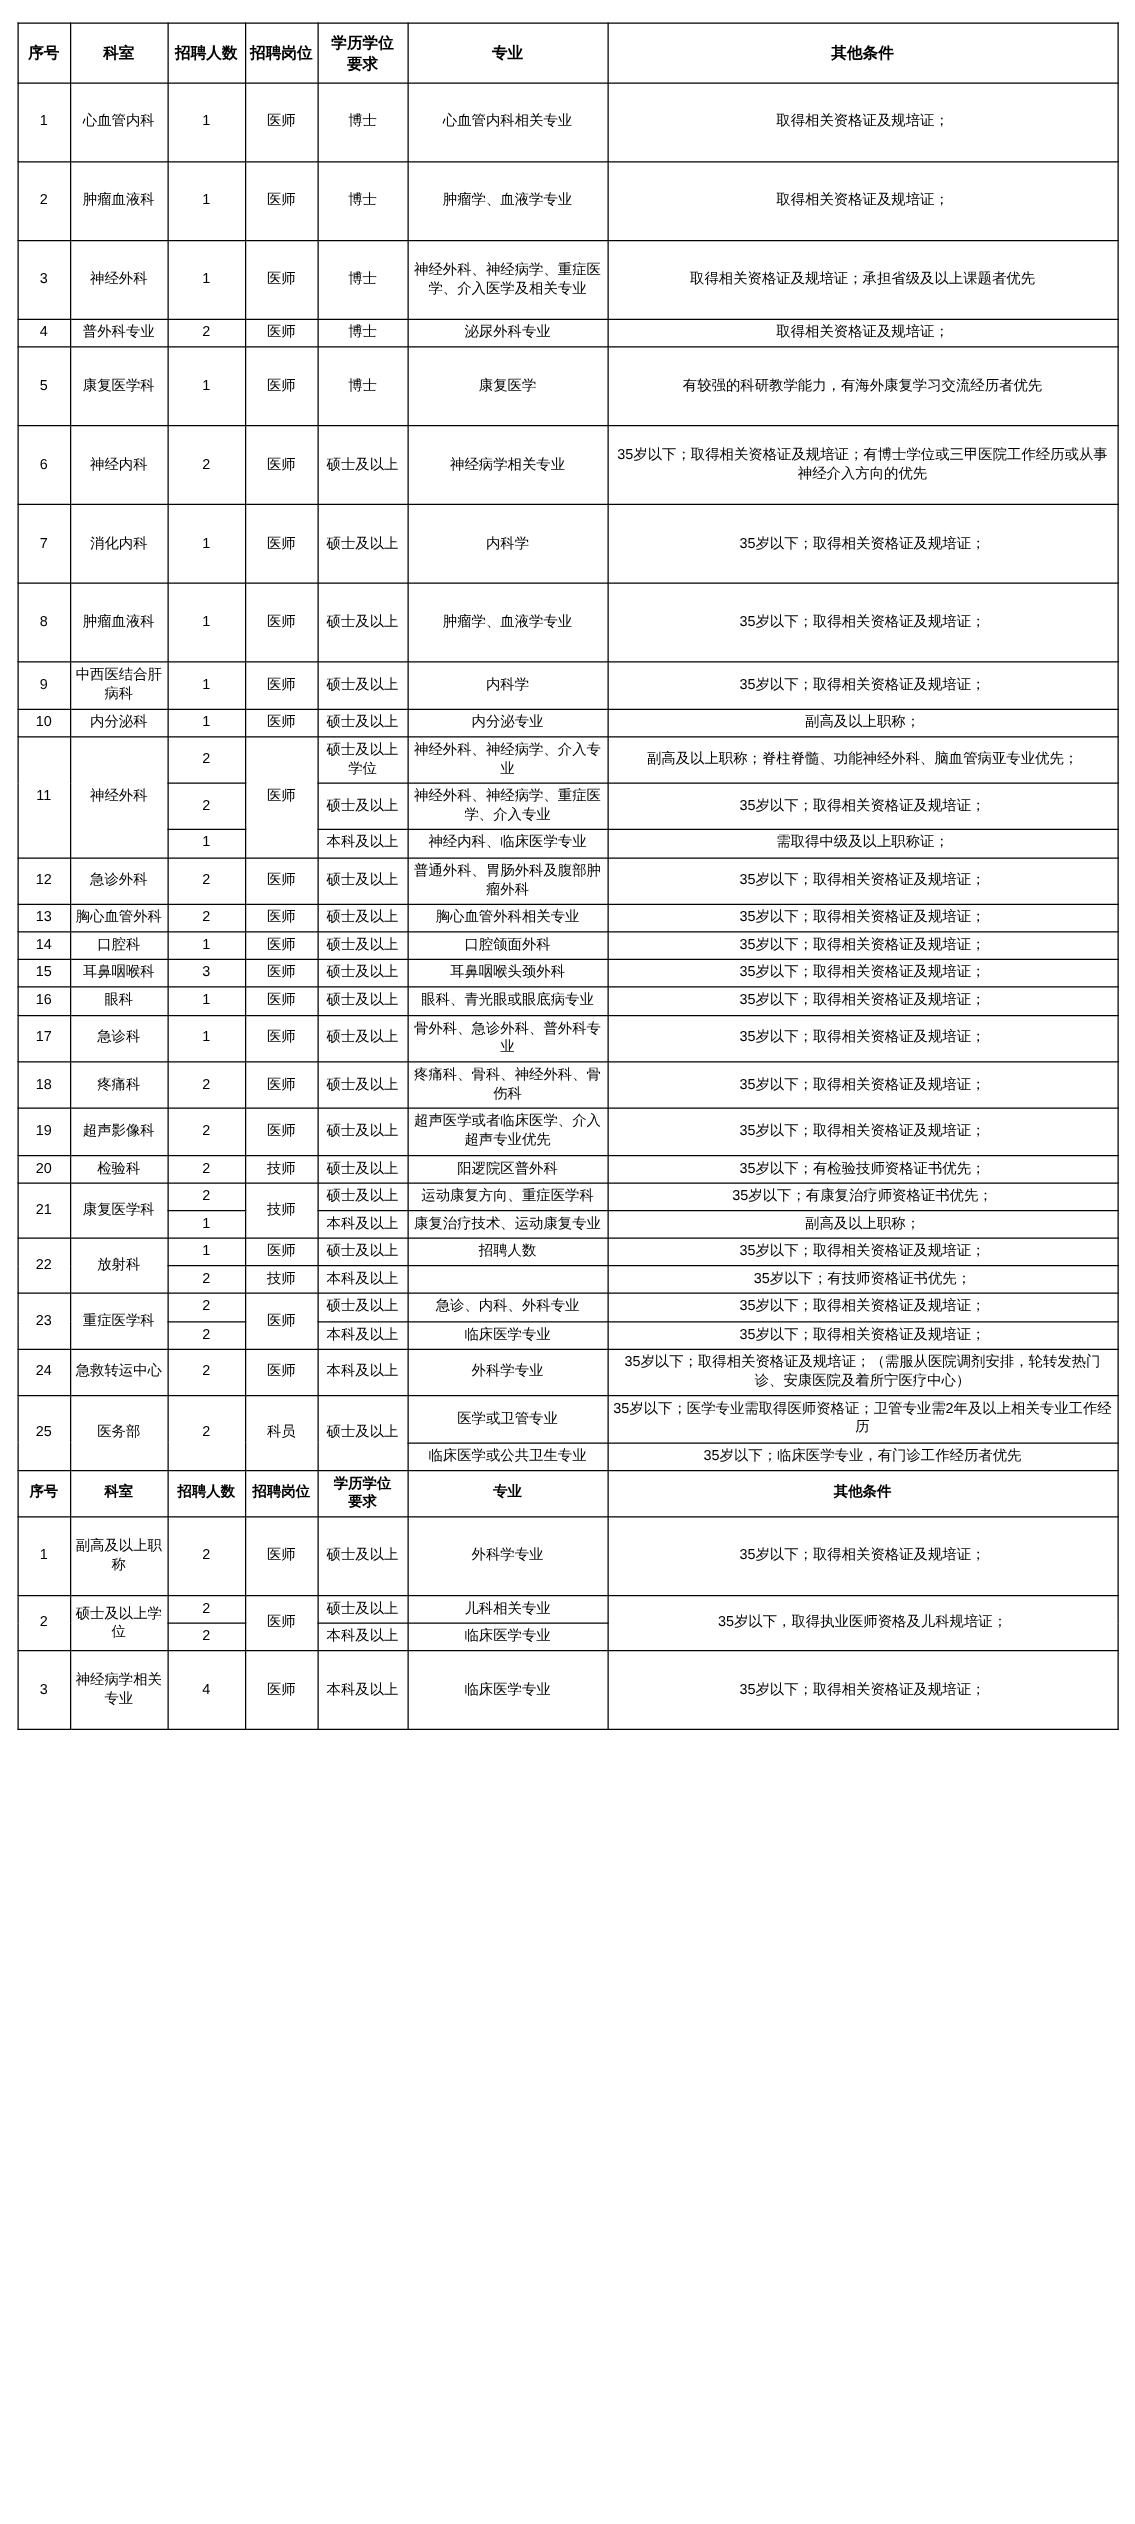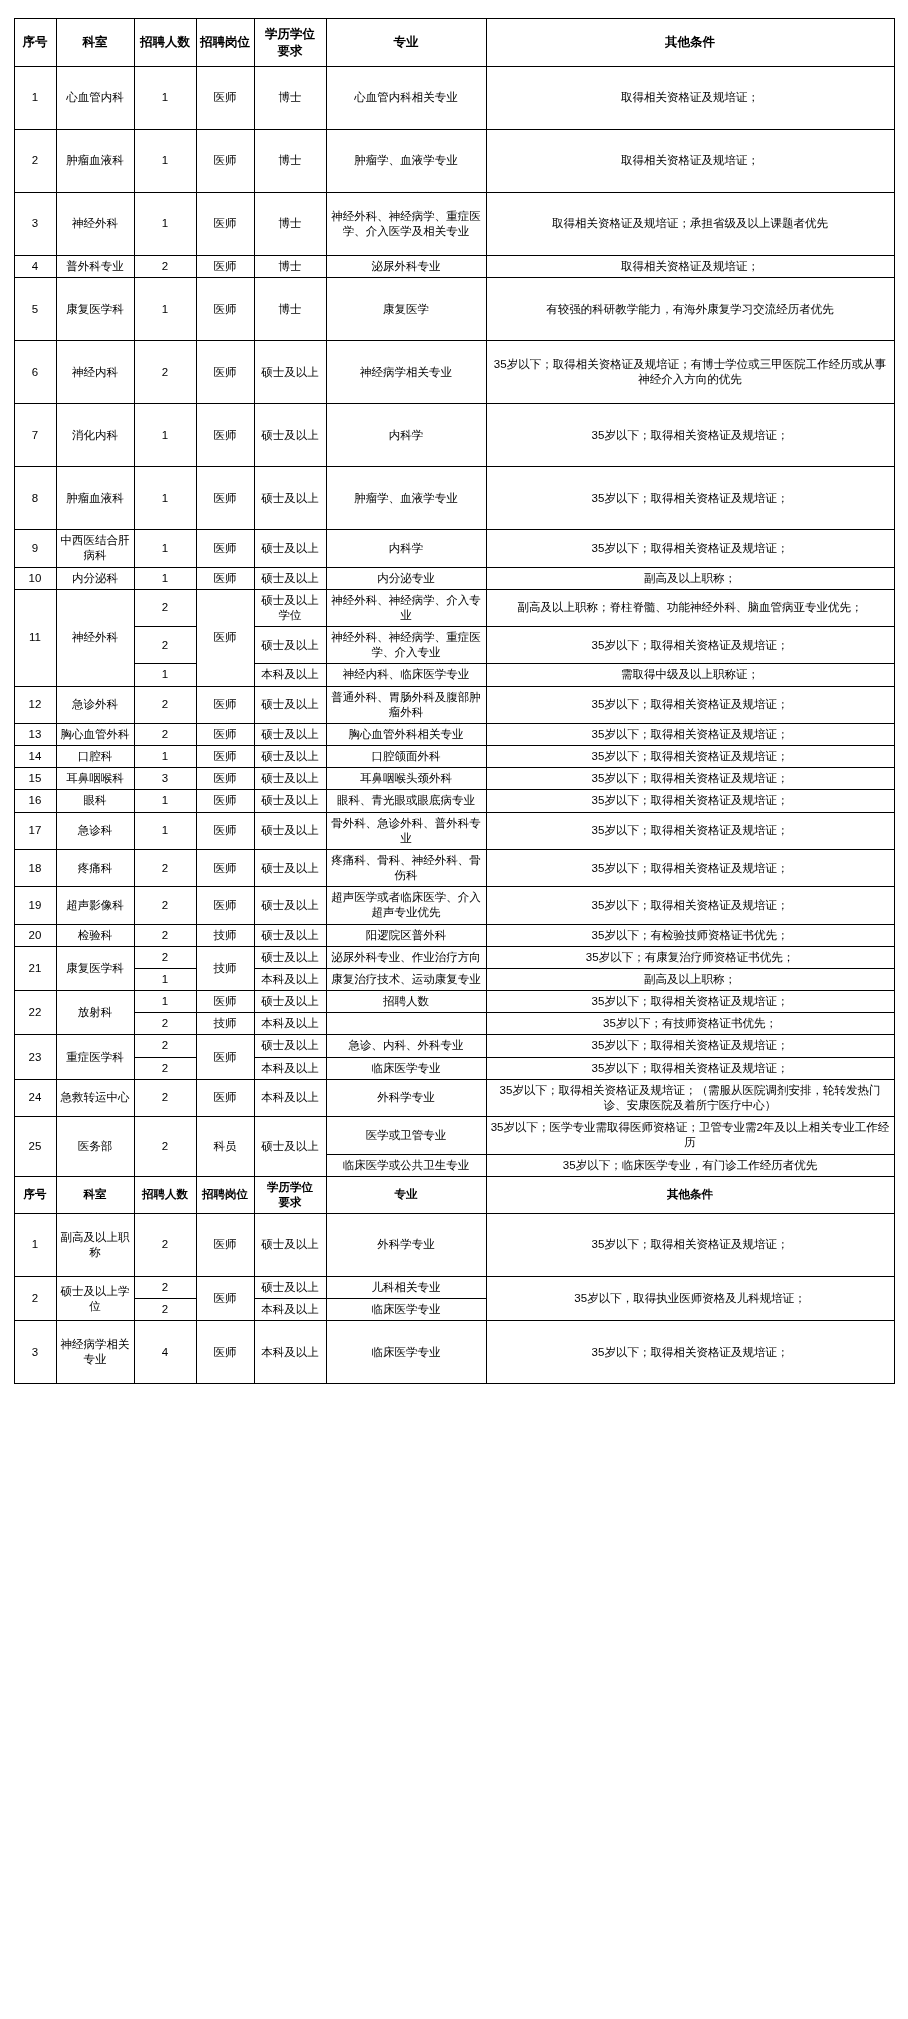--- a/index.html
+++ b/index.html
@@ -277,21 +277,21 @@
         <td class="major">阳逻院区普外科</td>
         <td class="other">35岁以下；有检验技师资格证书优先；</td>
       </tr>
 
       <tr>
         <td rowspan="2">21</td>
         <td rowspan="2">康复医学科</td>
         <td>2</td>
         <td rowspan="2">技师</td>
         <td>硕士及以上</td>
-        <td class="major">泌尿外科专业、作业治疗方向</td>
+        <td class="major">运动康复方向、重症医学科</td>
         <td class="other">35岁以下；有康复治疗师资格证书优先；</td>
       </tr>
       <tr>
         <td>1</td>
         <td>本科及以上</td>
         <td class="major">康复治疗技术、运动康复专业</td>
         <td class="other">副高及以上职称；</td>
       </tr>
 
       <tr>

